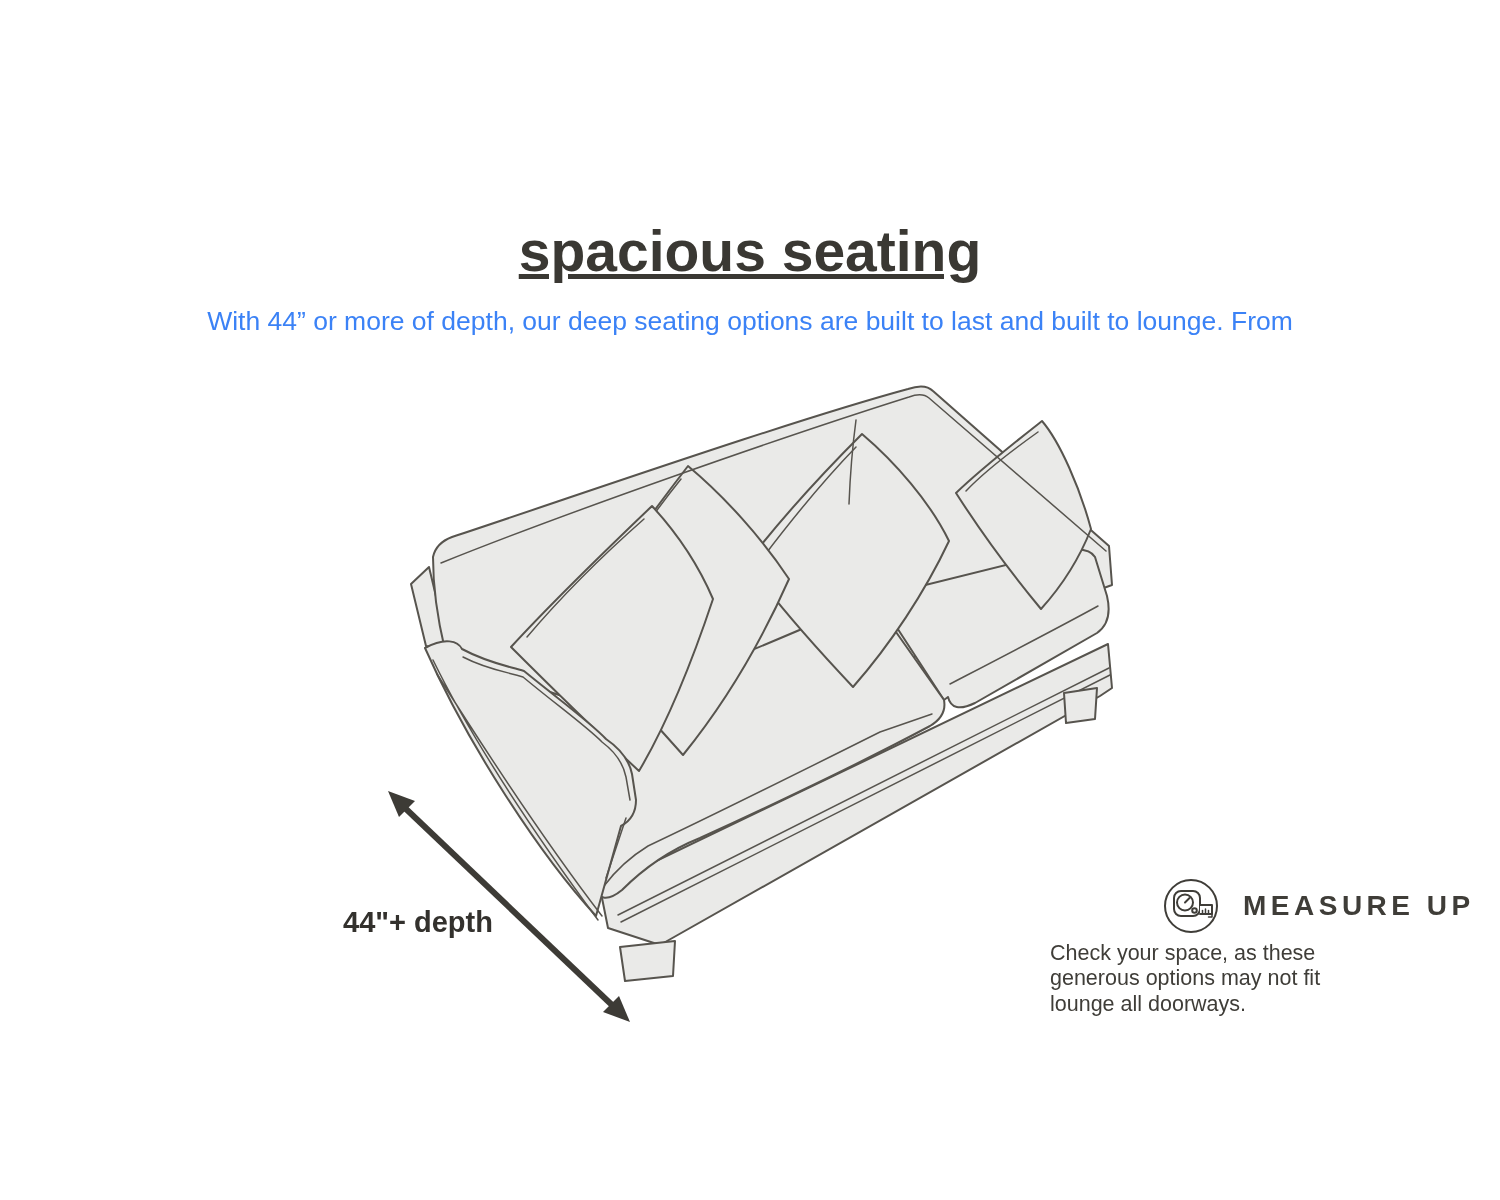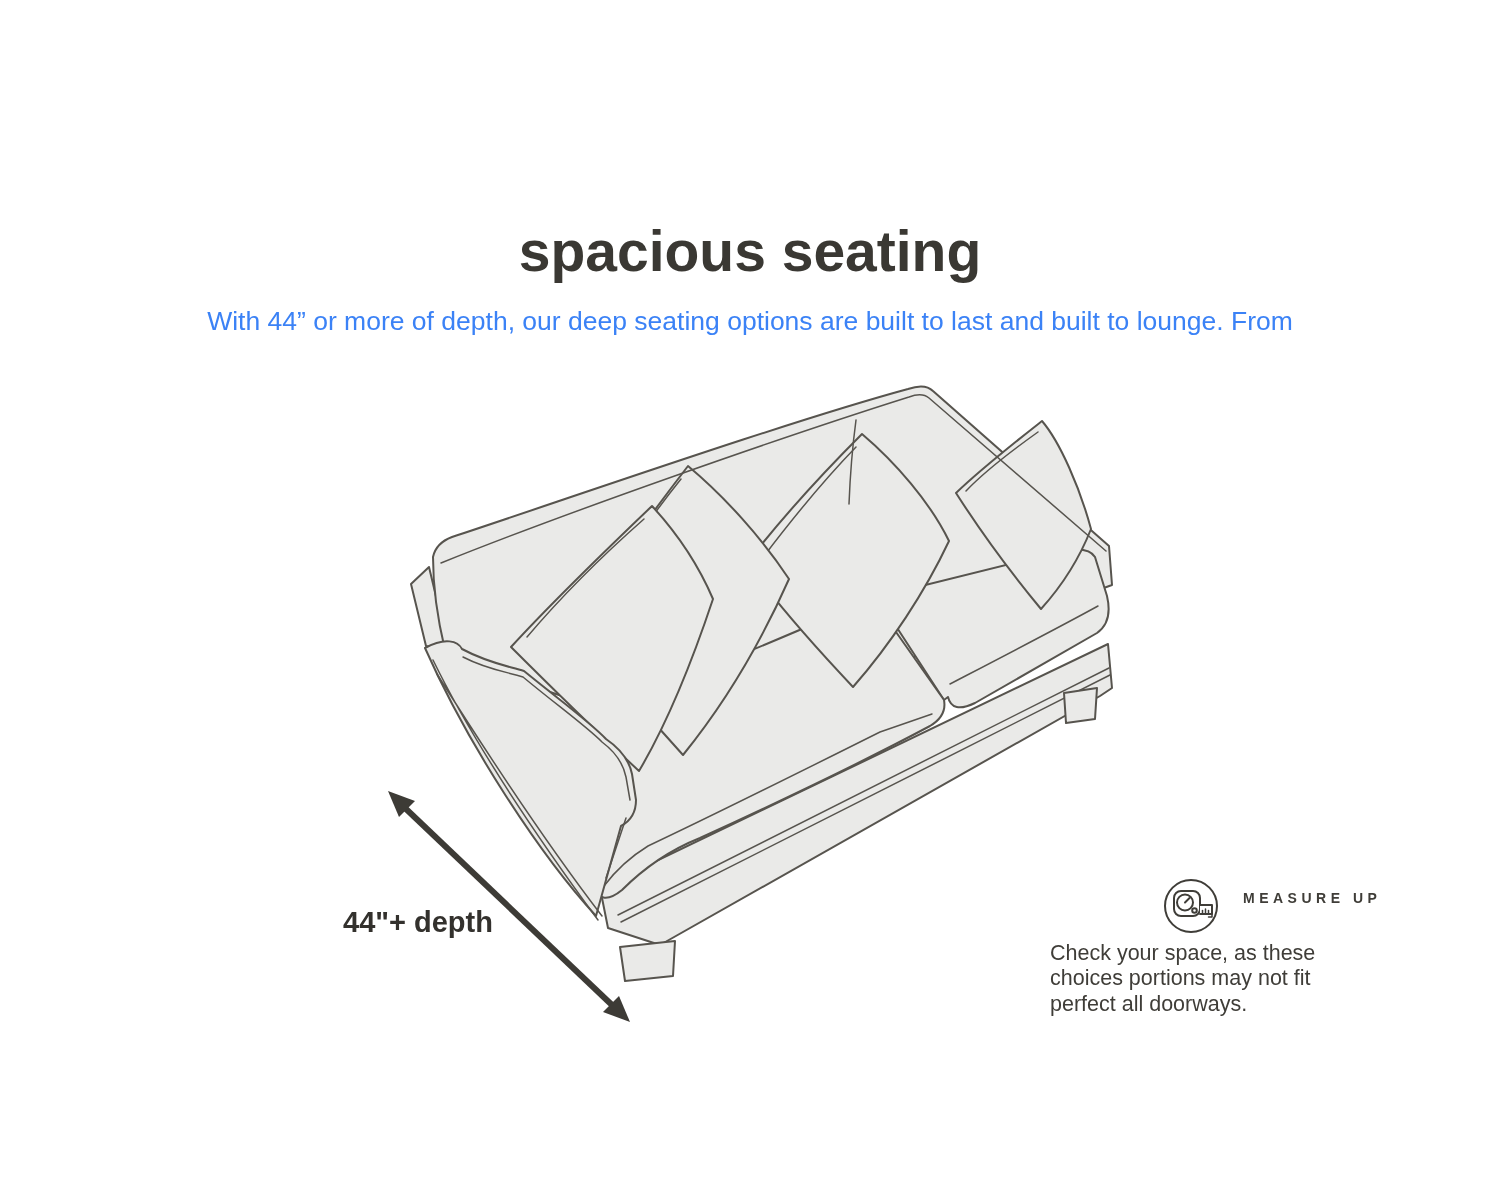--- a/index.html
+++ b/index.html
@@ -5,38 +5,38 @@
   html,body { margin:0; padding:0; }
   body {
     width:1500px; height:1200px;
     background:#ffffff;
     font-family:"Liberation Sans", sans-serif;
     position:relative; overflow:hidden;
   }
   .title {
     position:absolute; top:181px; left:0; width:100%;
     text-align:center; font-size:57px; font-weight:700;
-    color:#3a3833; line-height:64px; letter-spacing:0px;
+    color:#3a3833; line-height:64px; letter-spacing:0px;text-decoration:underline;
   }
   .desc {
     position:absolute; top:276px; left:0; width:100%;
     text-align:center; font-size:26.5px; line-height:36px;
     color:#3b82f6;
   }
   .desc .line { display:block; }
   .scene { position:absolute; left:0; top:0; }
   .dim-label {
     position:absolute; left:343px; top:906px;
     font-size:29px; font-weight:700; color:#33312d;
     white-space:nowrap;
   }
   .mu-icon { position:absolute; left:1161px; top:876px; }
   .mu-label {
     position:absolute; left:1243px; top:890px;
-    font-size:14px; font-weight:700; letter-spacing:4.5px;
+    font-size:28px; font-weight:700; letter-spacing:4.5px;
     color:#3f3d38; white-space:nowrap;
   }
   .mu-note {
     position:absolute; top:941px; right:70px; width:380px;
     text-align:left; font-size:21.5px; line-height:25.4px;
     color:#3f3d38;
   }
   .mu-note .line { display:block; }
 </style>
 </head>
@@ -143,15 +143,15 @@
       <line x1="47.5" y1="38" x2="47.5" y2="34.5"></line>
       <path d="M 51,38 L 51,41 L 47.5,41"></path>
     </g>
   </g>
 </svg>
 
 <div class="mu-label">MEASURE UP</div>
 
 <div class="mu-note">
   <span class="line">Check your space, as these</span>
-  <span class="line">choices portions may not fit</span>
-  <span class="line">perfect all doorways.</span>
+  <span class="line">generous options may not fit</span>
+  <span class="line">lounge all doorways.</span>
 </div>
 
 </body></html>

